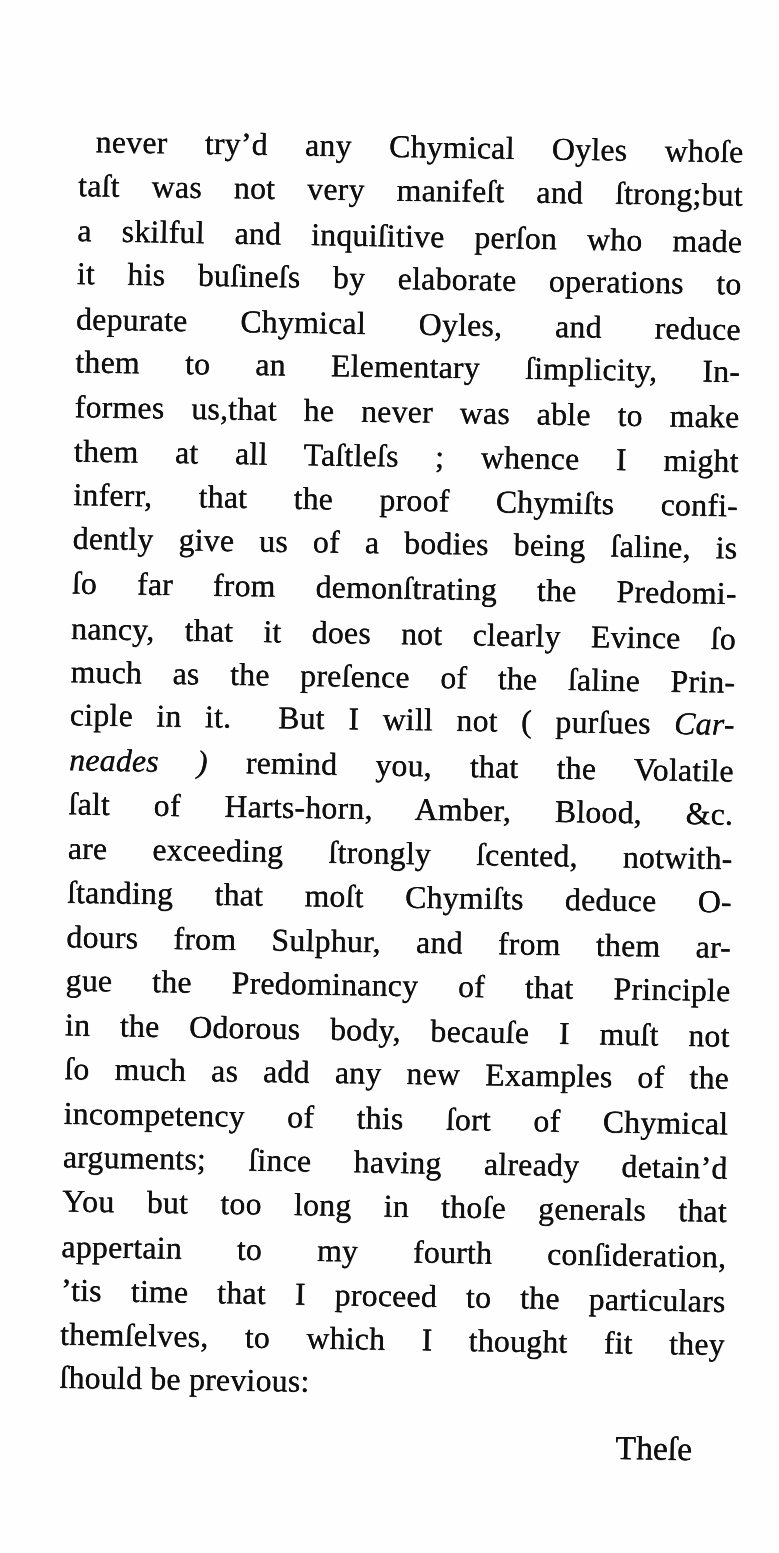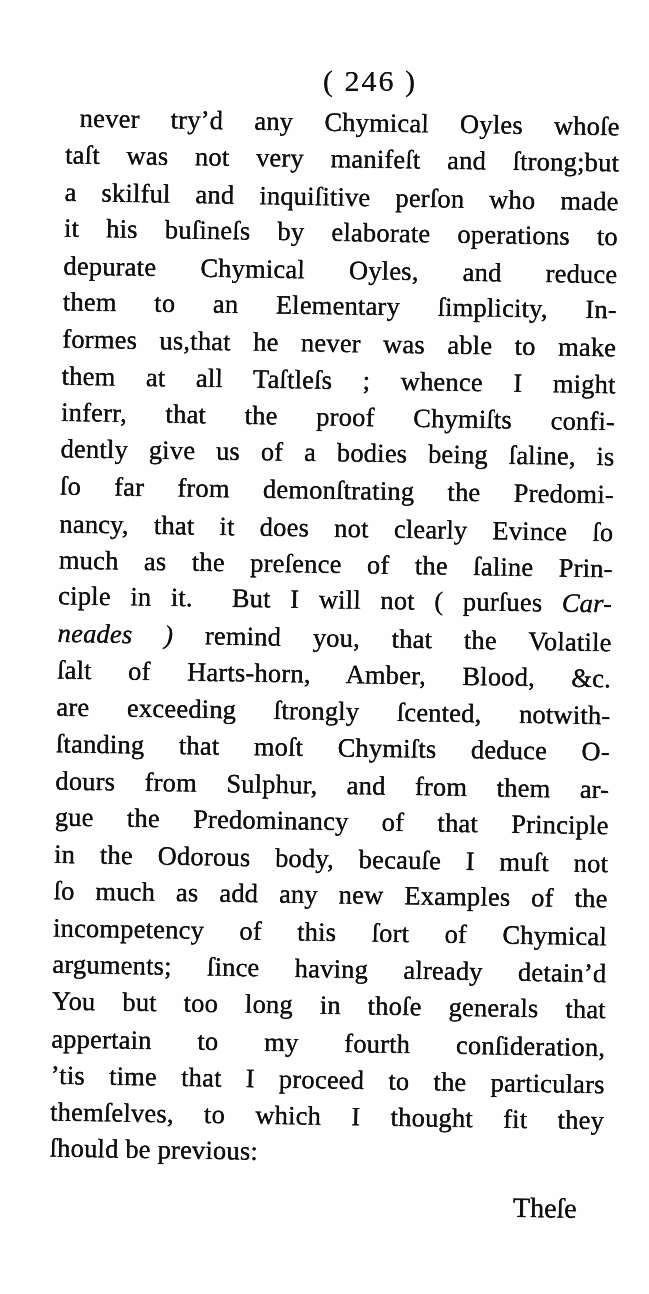--- a/index.html
+++ b/index.html
@@ -61,21 +61,20 @@
     font-size: 28px;
     line-height: 36px;
     text-shadow: 0 0 0.55px rgba(0,0,0,0.95), 0.35px 0.35px 0 rgba(0,0,0,0.35);
   }
 </style>
 </head>
 <body>
 
 <div class="page">
 
-  <div class="page-number">( 246 )</div>
 
   <div class="textblock">
     <div class="line"><span>never try’d any Chymical Oyles whoſe</span></div>
     <div class="line"><span>taſt was not very manifeſt and ſtrong;but</span></div>
     <div class="line"><span>a skilful and inquiſitive perſon who made</span></div>
     <div class="line"><span>it his buſineſs by elaborate operations to</span></div>
     <div class="line"><span>depurate Chymical Oyles, and reduce</span></div>
     <div class="line"><span>them to an Elementary ſimplicity, In-</span></div>
     <div class="line"><span>formes us,that he never was able to make</span></div>
     <div class="line"><span>them at all Taſtleſs ; whence I might</span></div>

